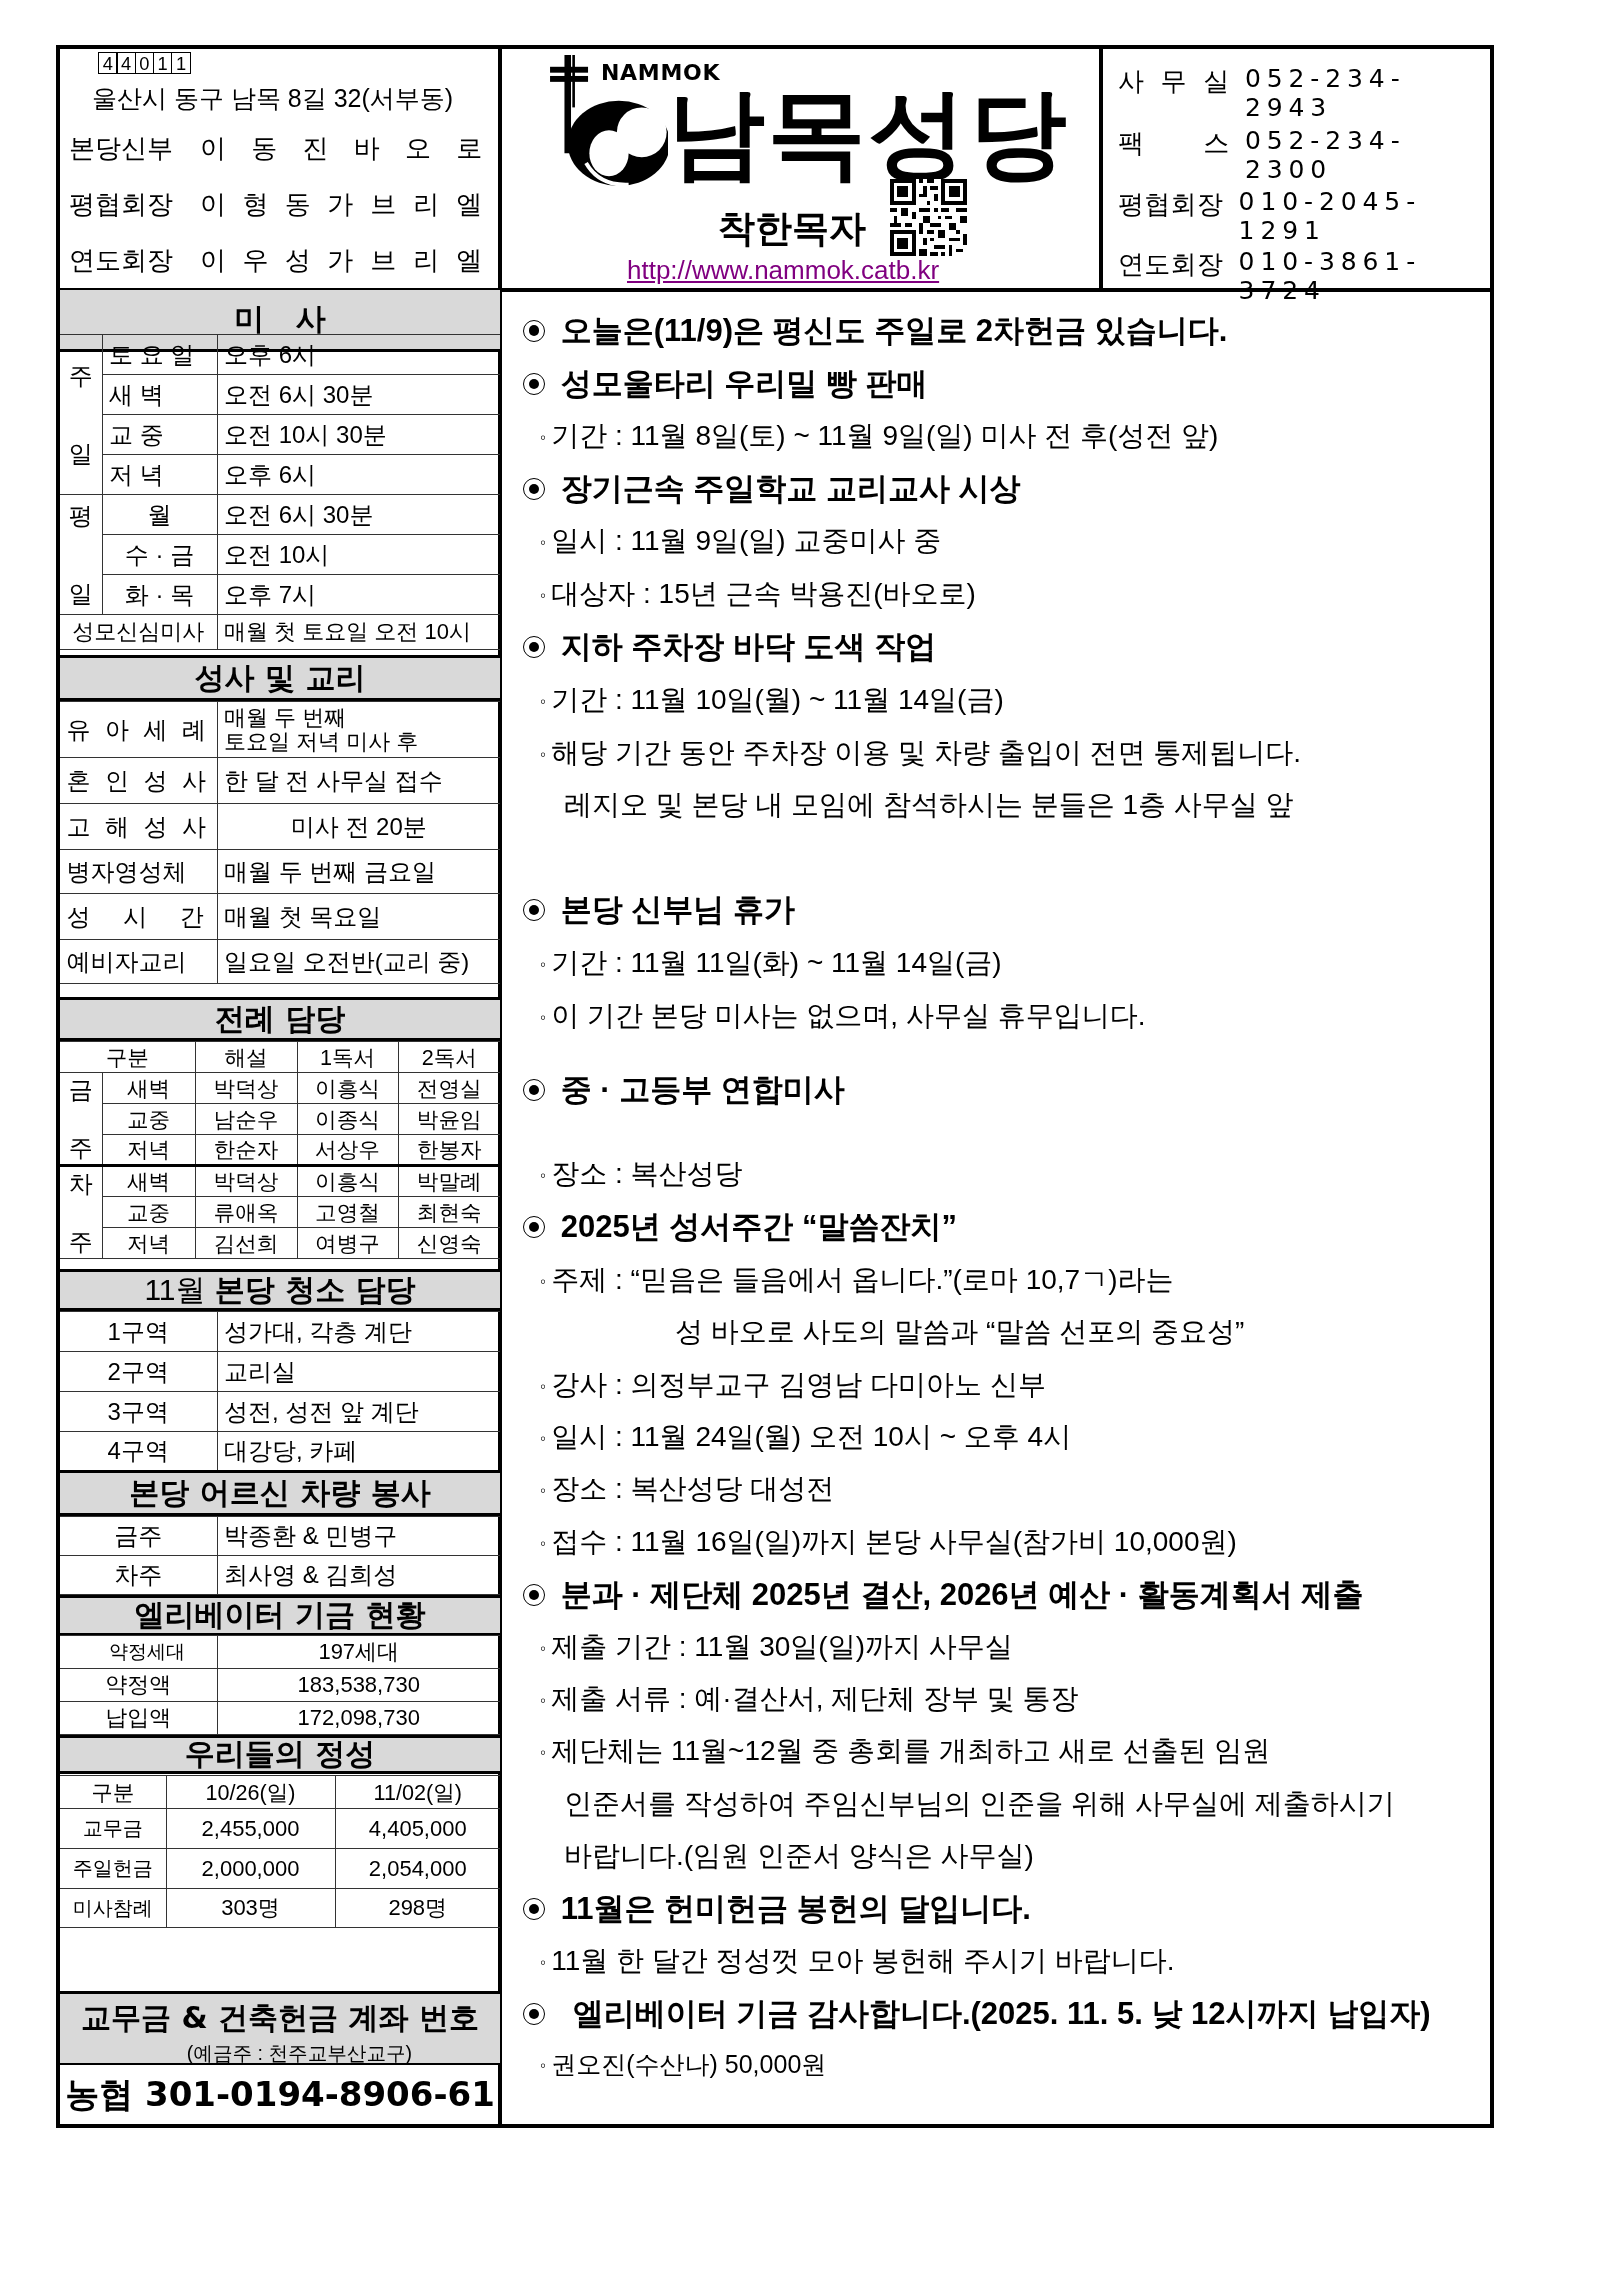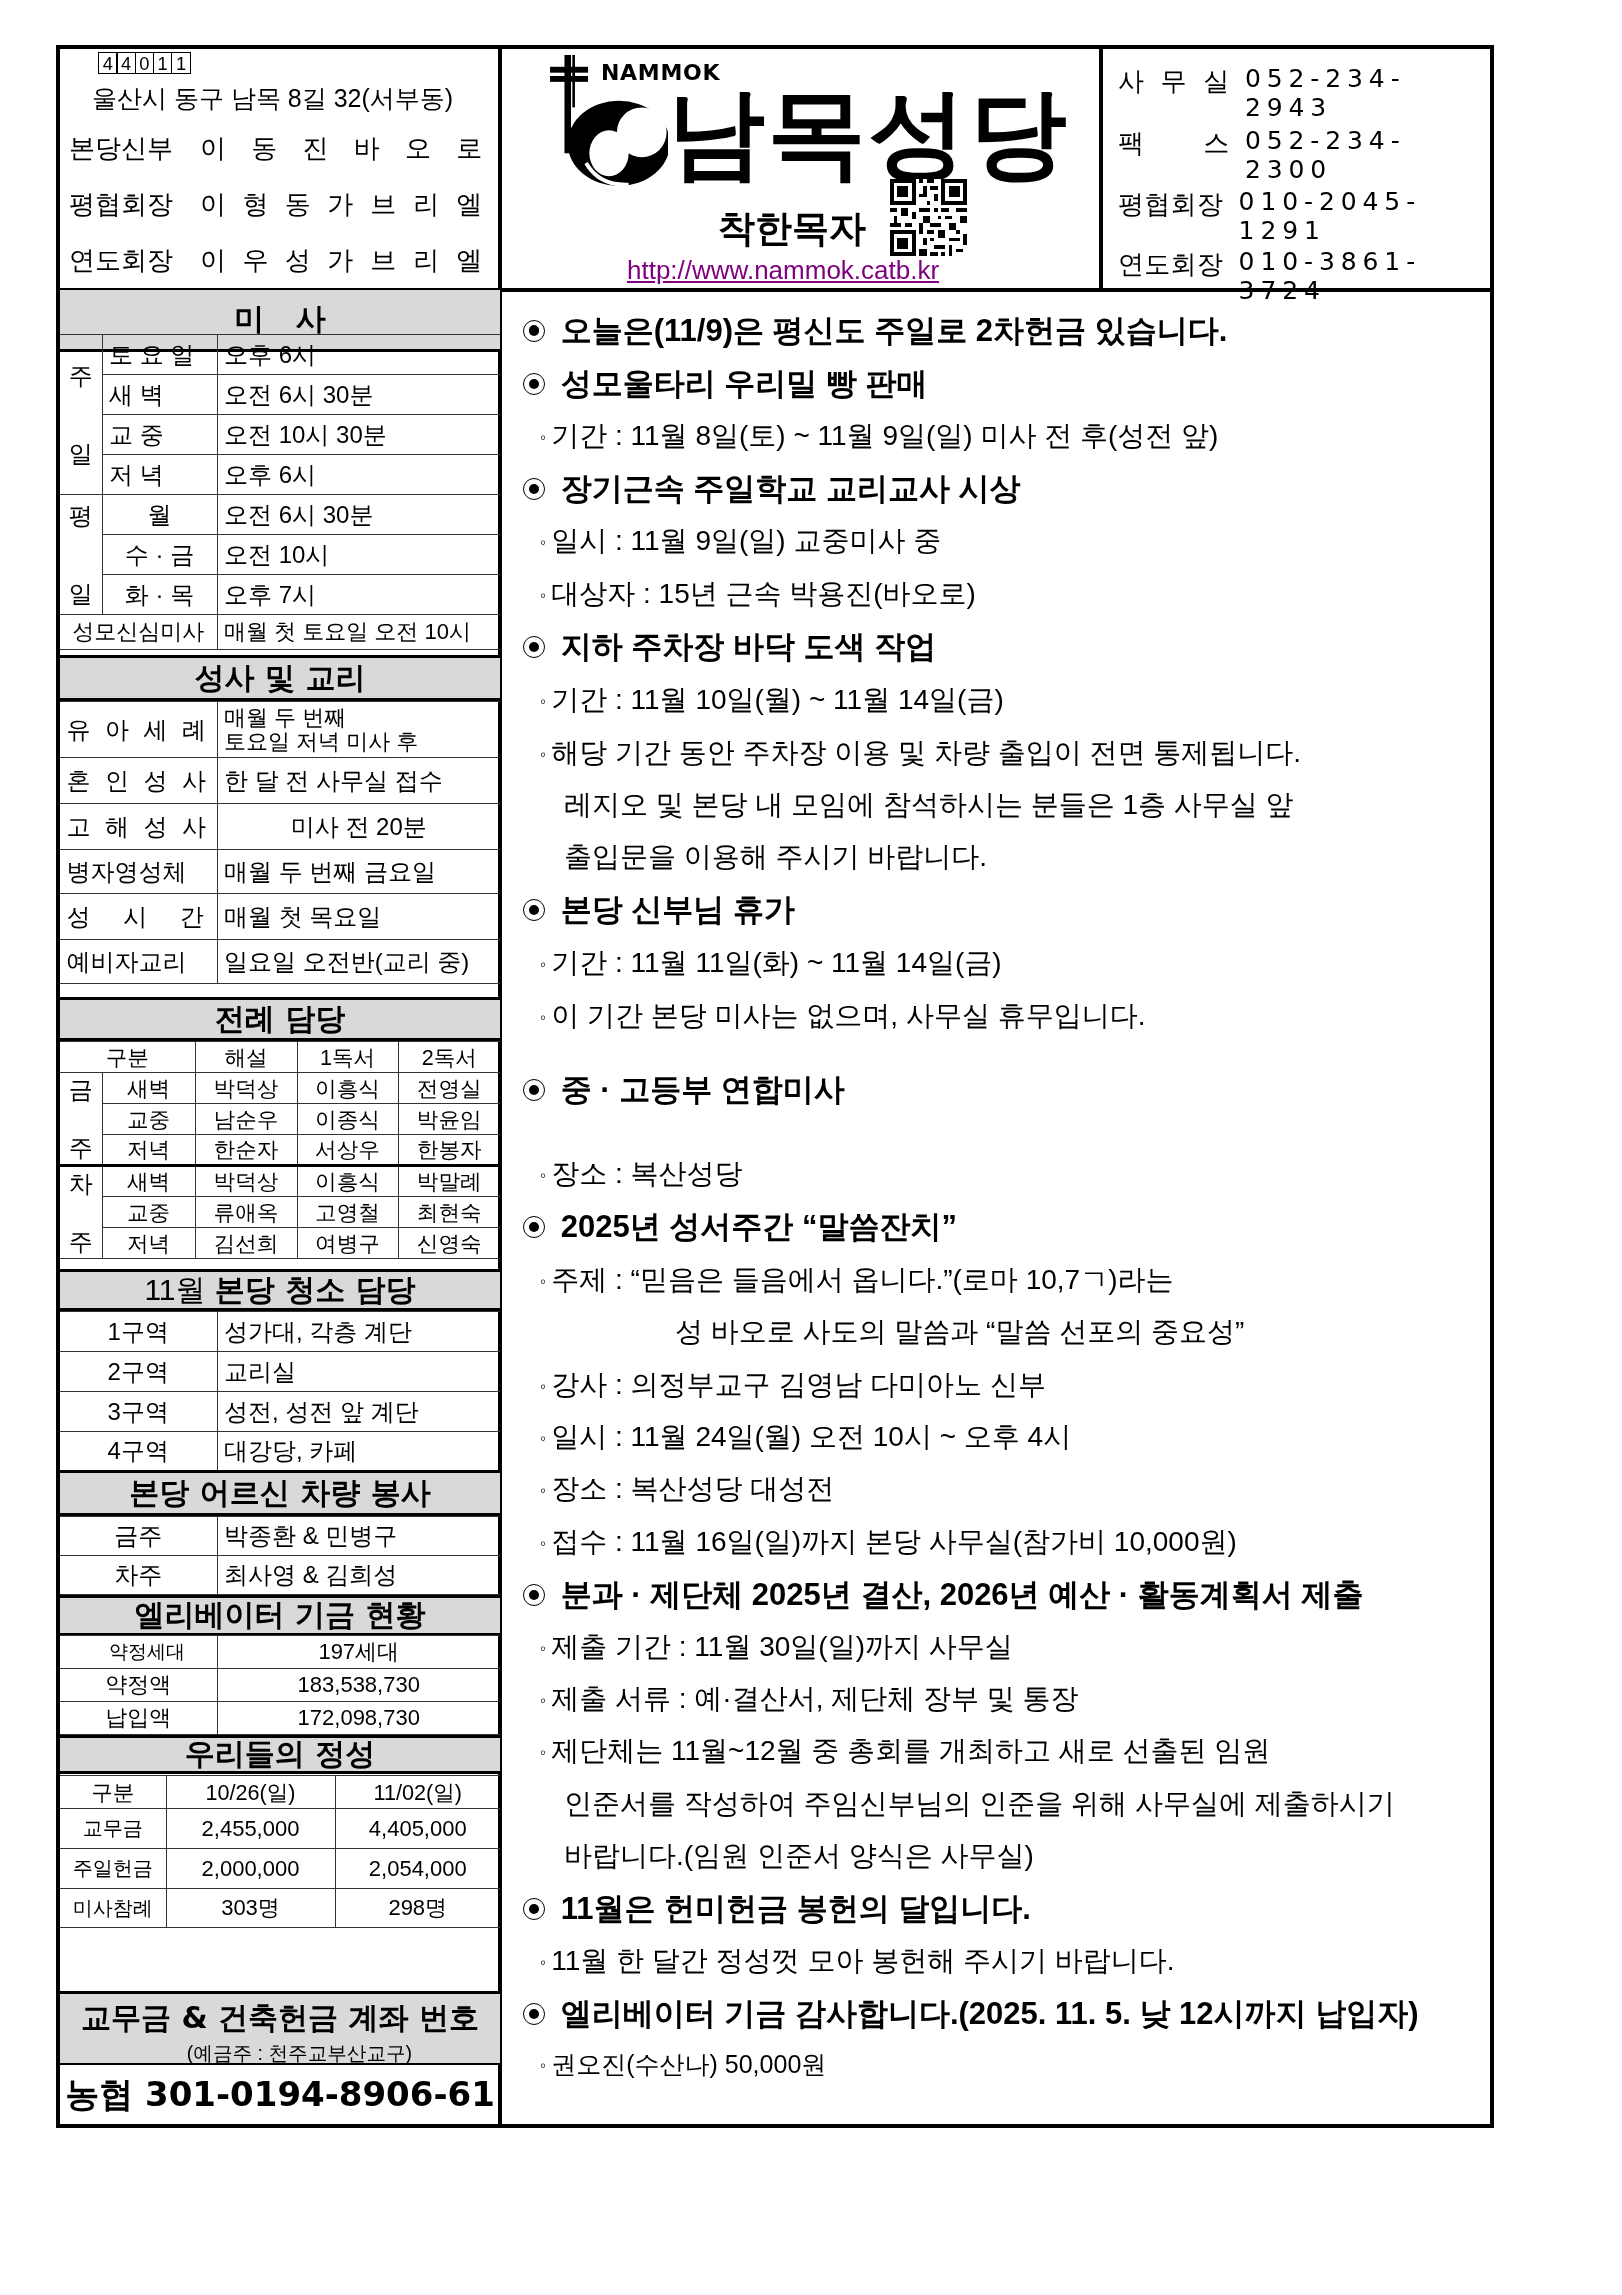--- a/index.html
+++ b/index.html
@@ -439,21 +439,20 @@
   <div class="n-sub" style="top:232px;"><span class="ring">◦</span><span>일시 : 11월 9일(일) 교중미사 중</span></div>
   <div class="n-sub" style="top:285px;"><span class="ring">◦</span><span>대상자 : 15년 근속 박용진(바오로)</span></div>
 
   <div class="n-title" style="top:336px;">
       <span class="bullet"></span>
       <span>지하 주차장 바닥 도색 작업</span>
     </div>
   <div class="n-sub" style="top:391px;"><span class="ring">◦</span><span>기간 : 11월 10일(월) ~ 11월 14일(금)</span></div>
   <div class="n-sub" style="top:444px;"><span class="ring">◦</span><span>해당 기간 동안 주차장 이용 및 차량 출입이 전면 통제됩니다.</span></div>
   <div class="n-sub" style="top:496px; left:41px;">레지오 및 본당 내 모임에 참석하시는 분들은 1층 사무실 앞</div>
-  <div class="n-sub" style="top:548px; left:41px;">출입문을 이용해 주시기 바랍니다.</div>
 
   <div class="n-title" style="top:599px;">
       <span class="bullet"></span>
       <span>본당 신부님 휴가</span>
     </div>
   <div class="n-sub" style="top:654px;"><span class="ring">◦</span><span>기간 : 11월 11일(화) ~ 11월 14일(금)</span></div>
   <div class="n-sub" style="top:707px;"><span class="ring">◦</span><span>이 기간 본당 미사는 없으며, 사무실 휴무입니다.</span></div>
 
   <div class="n-title" style="top:766px;margin-top:13px;">
       <span class="bullet"></span>
@@ -481,19 +480,19 @@
   <div class="n-sub" style="top:1442px;"><span class="ring">◦</span><span>제단체는 11월~12월 중 총회를 개최하고 새로 선출된 임원</span></div>
   <div class="n-sub" style="top:1495px; left:41px;">인준서를 작성하여 주임신부님의 인준을 위해 사무실에 제출하시기</div>
   <div class="n-sub" style="top:1547px; left:41px;">바랍니다.(임원 인준서 양식은 사무실)</div>
 
   <div class="n-title" style="top:1598px;">
       <span class="bullet"></span>
       <span>11월은 헌미헌금 봉헌의 달입니다.</span>
     </div>
   <div class="n-sub" style="top:1652px;"><span class="ring">◦</span><span>11월 한 달간 정성껏 모아 봉헌해 주시기 바랍니다.</span></div>
 
-  <div class="n-title" style="top:1703px;">
+  <div class="n-title" style="top:1703px;gap:12px;">
       <span class="bullet"></span>
       <span>엘리베이터 기금 감사합니다.(2025. 11. 5. 낮 12시까지 납입자)</span>
     </div>
   <div class="n-sub" style="top:1758px; font-size:25px;"><span class="ring">◦</span><span>권오진(수산나) 50,000원</span></div>
 </div>
 
 
 </body></html>

